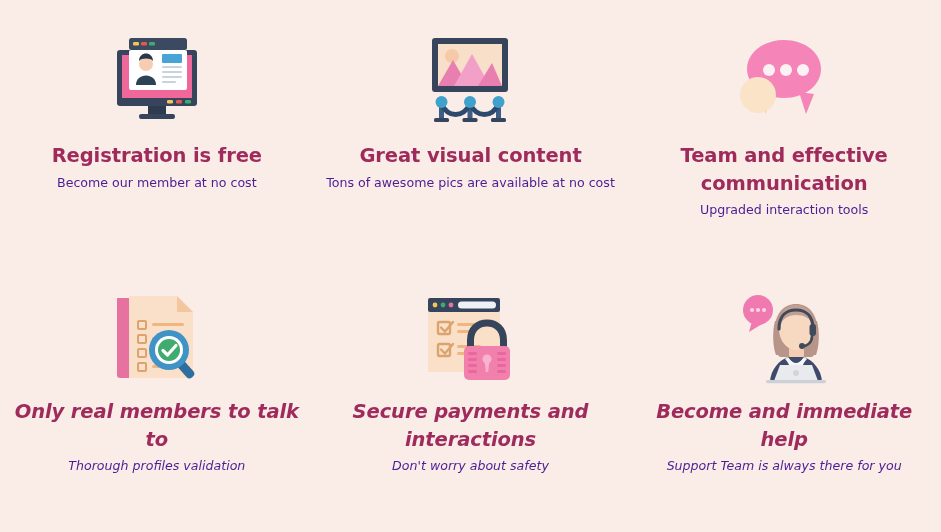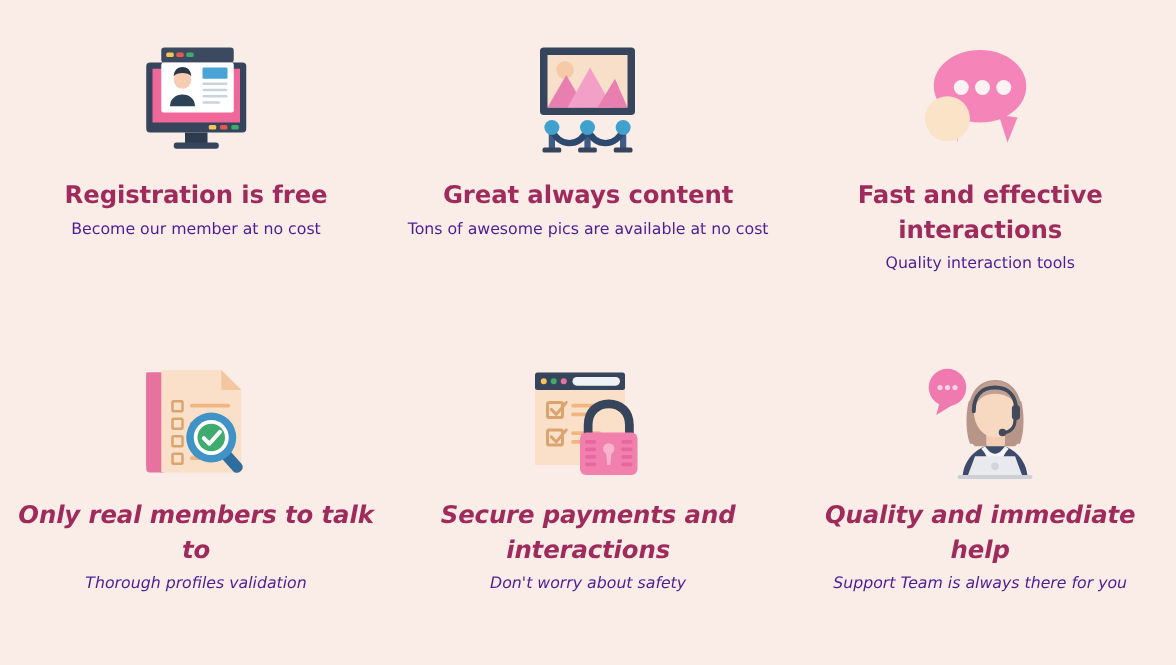--- a/index.html
+++ b/index.html
@@ -125,42 +125,42 @@
         </g>
 
         <path d="M19.5 72 C26 86, 41 86, 48 72" stroke="#2d4a6e" stroke-width="5" fill="none" stroke-linecap="round"></path>
         <path d="M48 72 C55 86, 70 86, 76.5 72" stroke="#2d4a6e" stroke-width="5" fill="none" stroke-linecap="round"></path>
 
         <circle cx="19.5" cy="70" r="6" fill="#3fa1cc"></circle>
         <circle cx="48" cy="70" r="6" fill="#3fa1cc"></circle>
         <circle cx="76.5" cy="70" r="6" fill="#3fa1cc"></circle>
       </svg>
     </div>
-    <div class="feature-title">Great always content</div>
+    <div class="feature-title">Great visual content</div>
     <div class="feature-sub">Tons of awesome pics are available at no cost</div>
   </div>
 
   <div class="feature-card">
     <div class="icon-wrap">
       <svg width="96" height="92" viewBox="0 0 96 92">
 
         <path d="M48 8 C68.5 8, 85 20.5, 85 37 C85 53.5, 68.5 66, 48 66 C42 66, 36.5 64.9, 31.7 63
                  L31.7 63 L30 82 L26.5 61.2 C18 55.5, 11 47, 11 37 C11 20.5, 27.5 8, 48 8 Z" fill="#f584b8"></path>
 
         <path d="M63 60 L70 82 L78 62 Z" fill="#f584b8"></path>
 
         <circle cx="33" cy="38" r="6" fill="#fdf2f3"></circle>
         <circle cx="50" cy="38" r="6" fill="#fdf2f3"></circle>
         <circle cx="67" cy="38" r="6" fill="#fdf2f3"></circle>
 
         <circle cx="22" cy="63" r="18" fill="#fae3c7"></circle>
       </svg>
     </div>
-    <div class="feature-title wide">Fast and effective interactions</div>
-    <div class="feature-sub">Quality interaction tools</div>
+    <div class="feature-title wide">Team and effective communication</div>
+    <div class="feature-sub">Upgraded interaction tools</div>
   </div>
 
   <div class="feature-card row2">
     <div class="icon-wrap">
       <svg width="100" height="92" viewBox="0 0 100 92">
 
         <path d="M10 6 H24 V86 H26 Q12 86, 10 80 Z" fill="#e8729f"></path>
         <rect x="10" y="6" width="16" height="80" rx="3" fill="#e8729f"></rect>
 
         <path d="M22 4 H70 L86 20 V86 H22 Z" fill="#fae0c8"></path>
@@ -269,17 +269,17 @@
         <path d="M38 92 C38 78, 48 69, 56 66 L72 66 C80 69, 90 78, 90 92 Z" fill="#3e4a6b"></path>
 
         <path d="M56 66 L64 79 L72 66 C70 70, 66 72, 64 72 C62 72, 58 70, 56 66 Z" fill="#f2f3f6"></path>
         <path d="M53 68 C58 73, 60 80, 60 92 L68 92 C68 80, 70 73, 75 68 L72 66 L64 76 L56 66 Z" fill="#f4f5f8"></path>
 
         <path d="M48 74 L80 74 L86 90 L42 90 Z" fill="#e9eaee"></path>
         <circle cx="64" cy="82" r="3" fill="#d3d5da"></circle>
         <rect x="34" y="89" width="60" height="3.2" rx="1.6" fill="#cdd0d6"></rect>
       </svg>
     </div>
-    <div class="feature-title wide">Quality and immediate help</div>
+    <div class="feature-title wide">Become and immediate help</div>
     <div class="feature-sub">Support Team is always there for you</div>
   </div>
 
 </div>
 
 </body></html>

